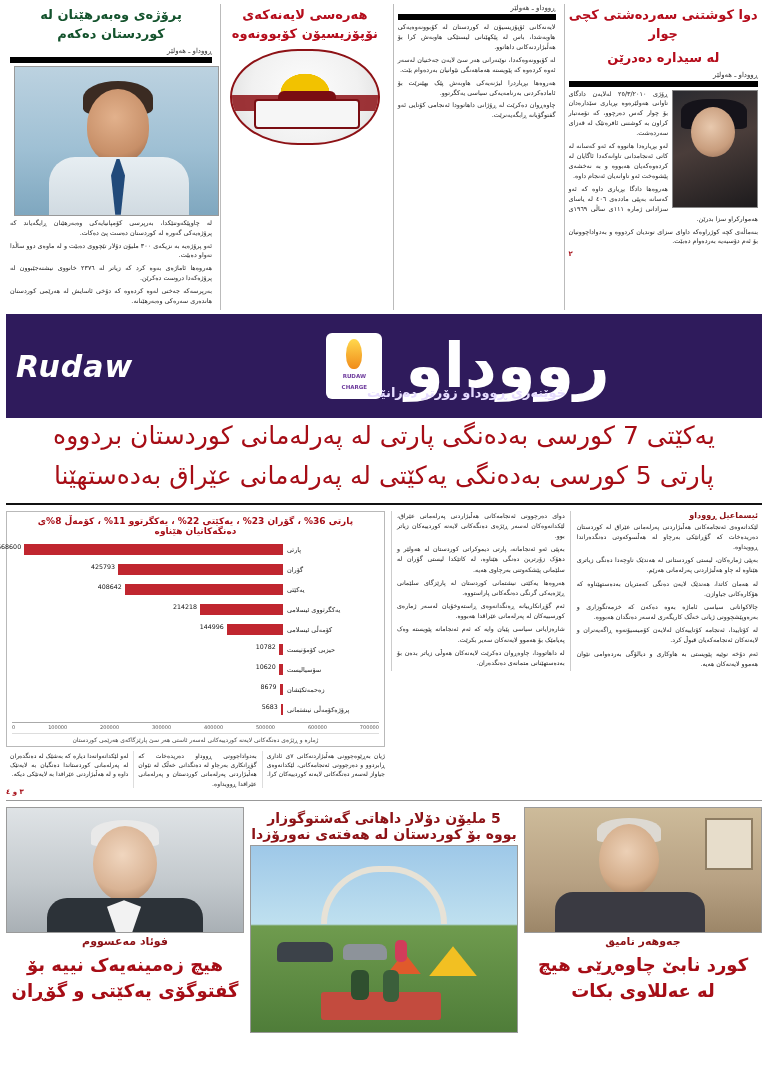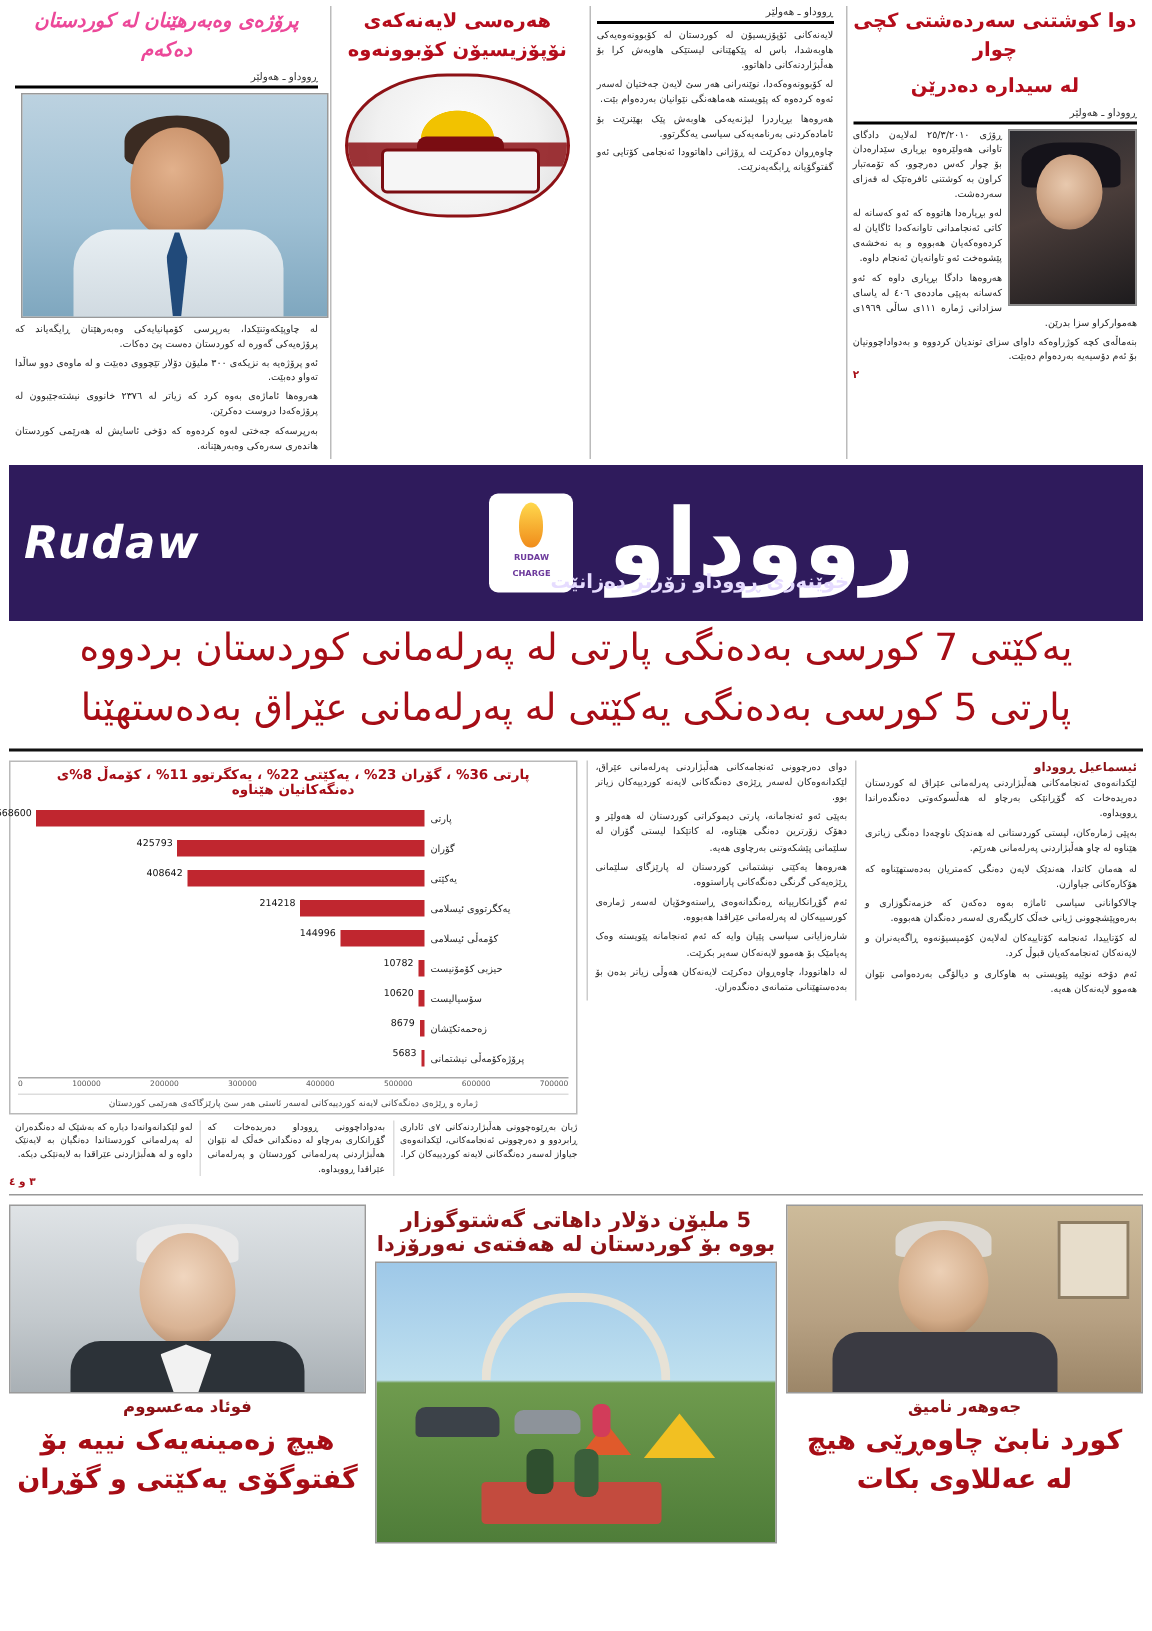--- a/index.html
+++ b/index.html
@@ -18,22 +18,22 @@
   .tcol { border-left: 1px solid #bbb; padding: 0 4px; }
   .tcol:last-child { border-left: none; }
   .t1 { width: 200px; }
   .t2 { width: 168px; }
   .t3 { width: 170px; }
   .t4 { width: 210px; }
   .thead {
     color: #b50d1c; font-weight: bold; font-size: 13px; line-height: 1.45;
     text-align: center; padding: 2px 0 3px 0;
   }
-  .thead.dark { color:#ec4899;font-style:italic; }
-  .tbyline { font-size: 7px; color:#333; border-bottom:2px solid #000000; padding-bottom:2px; margin-bottom:3px;}
+  .thead.dark { color:#14532d; }
+  .tbyline { font-size: 7px; color:#333; border-bottom:6px solid #000000; padding-bottom:2px; margin-bottom:3px;}
   .tbody { font-size: 6.4px; line-height: 1.55; text-align: justify; color:#222; column-gap:6px; }
   .tbody p { margin: 0 0 3px 0; }
   .portrait {
     width: 86px; height: 118px; float: right; margin: 0 0 3px 4px;
     background: linear-gradient(160deg,#2b2b30 0%, #4a3d3a 45%, #1d1b1d 100%);
     border: 1px solid #888; position: relative; overflow:hidden;
   }
   .portrait:after {
     content:""; position:absolute; left:18px; top:16px; width:44px; height:50px; border-radius:50%;
     background: radial-gradient(circle at 45% 40%, #e8c9ae 0%, #c99e7e 60%, #8d6650 100%);

